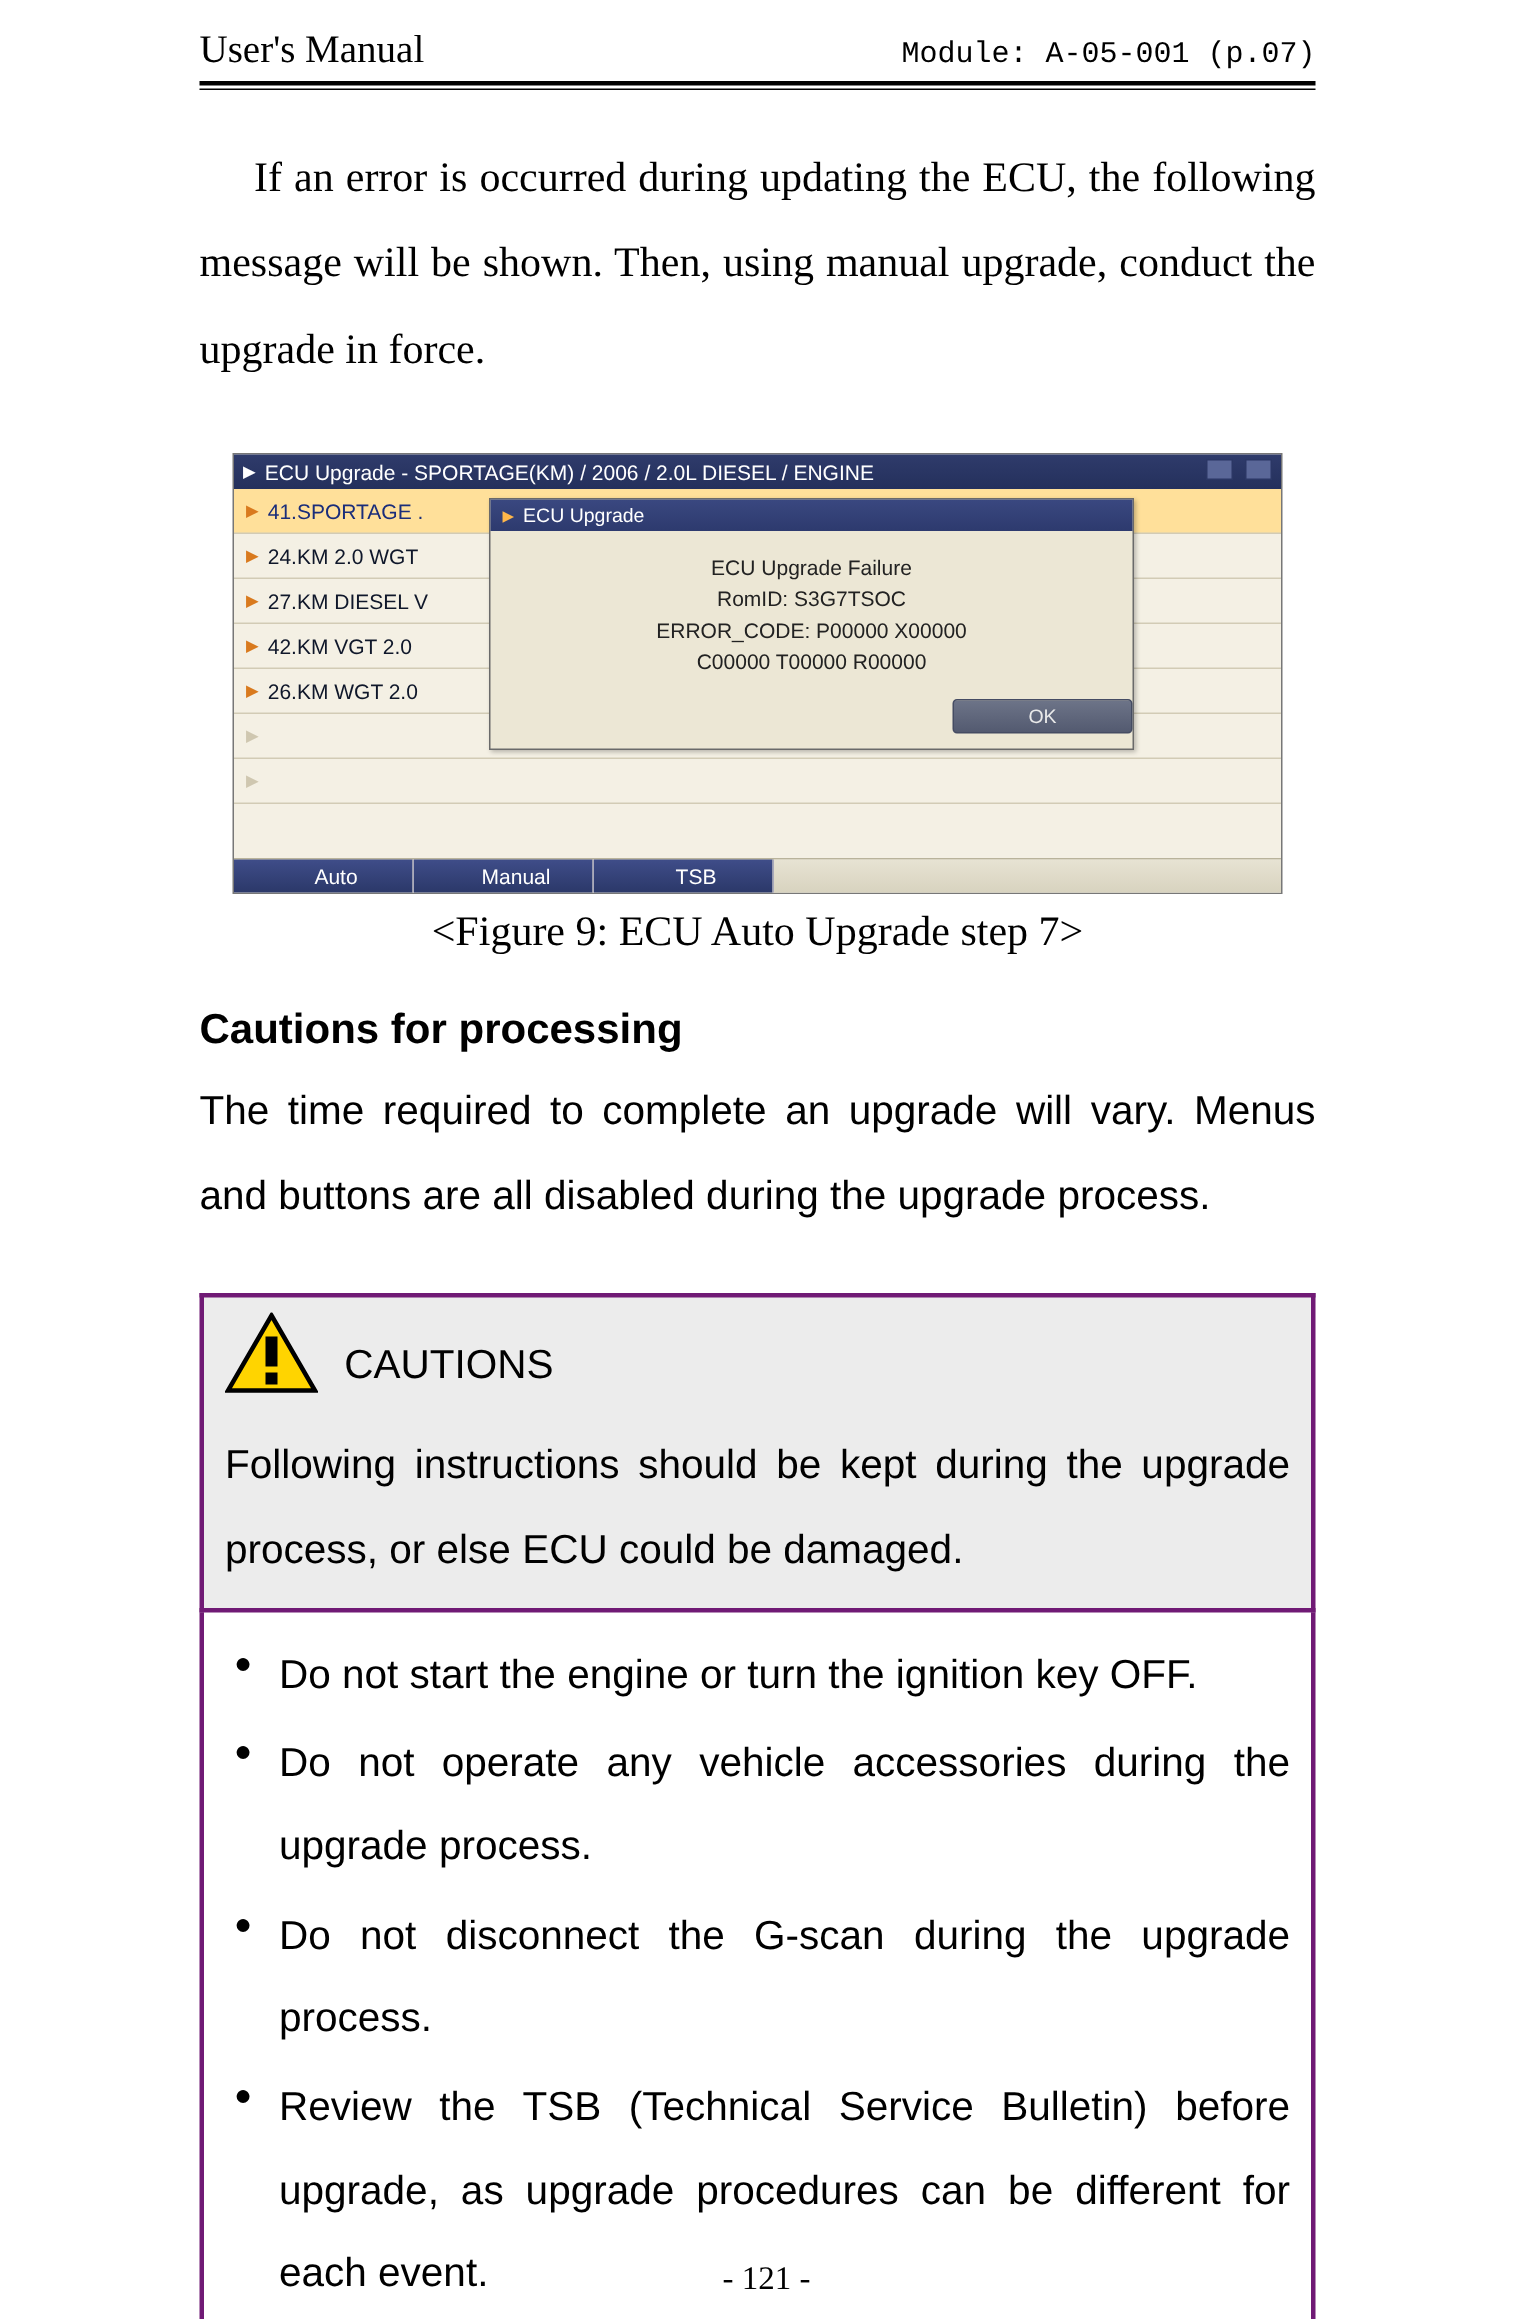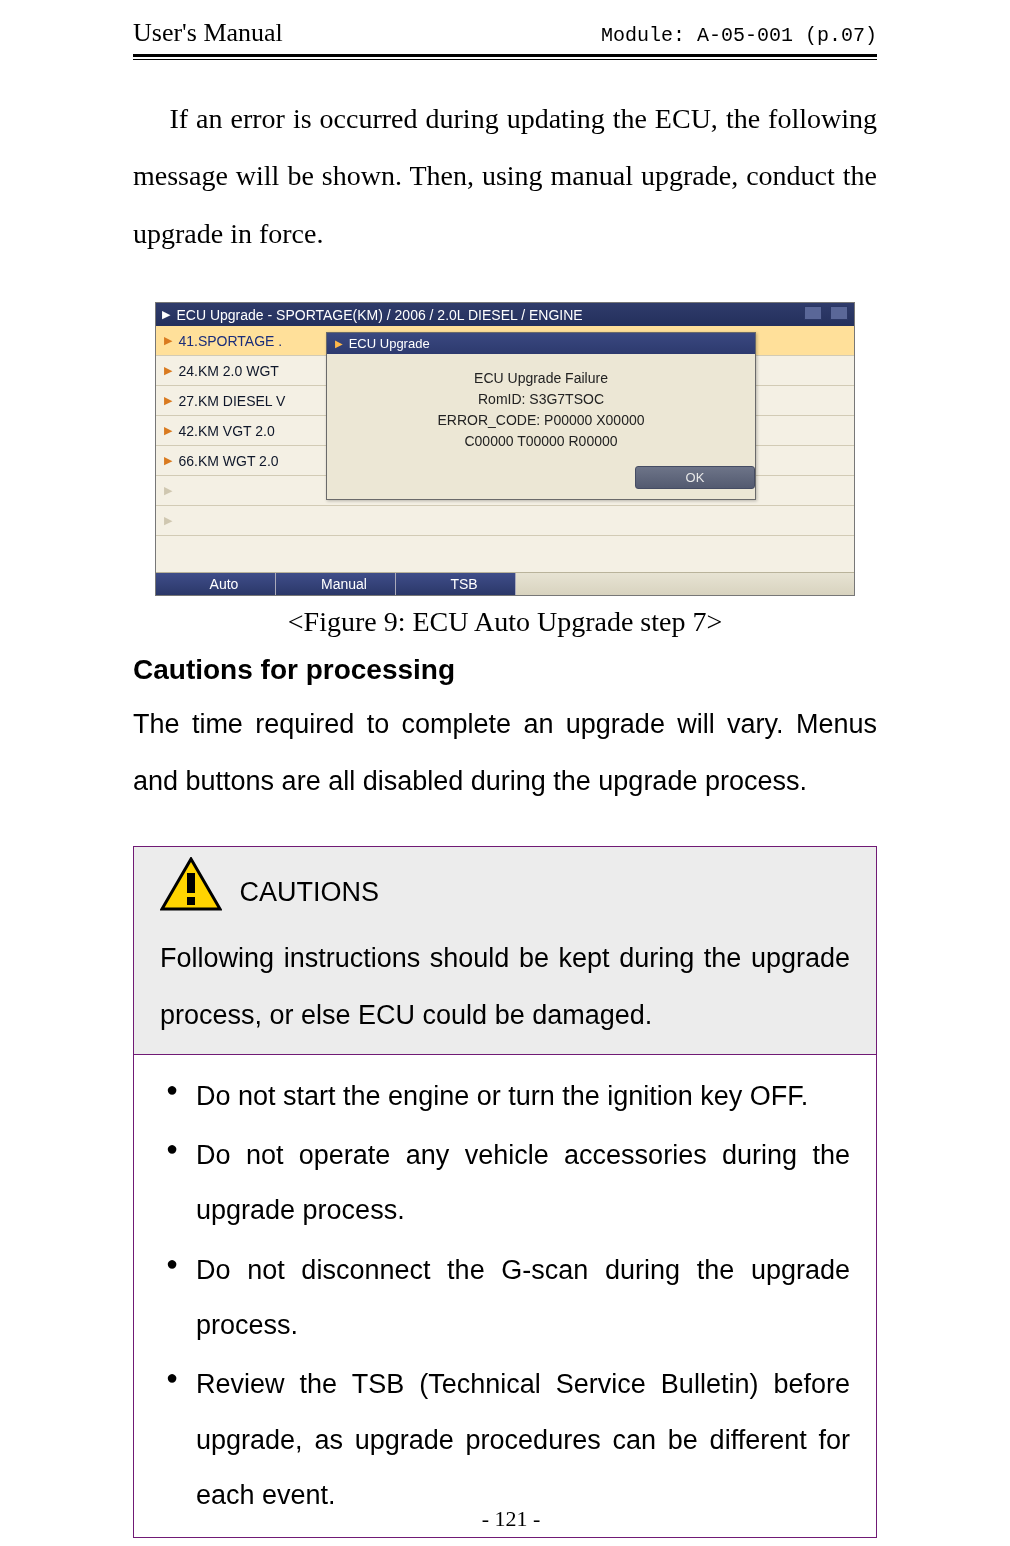--- a/index.html
+++ b/index.html
@@ -141,21 +141,21 @@
     color:#fff;
     border-right: 1px solid #aab;
     padding-left: 17px;
   }
   .sc-tab-fill { flex:1; background: linear-gradient(#e7e3d3,#d8d3bf); }
 
   .figure-caption {
     text-align: center;
     font-family: "Times New Roman", serif;
     font-size: 28px;
-    margin: 8px 0 16px 0;
+    margin: 8px 0 32px 0;
   }
 
   .sec-heading {
     font-family: Arial, sans-serif;
     font-weight: bold;
     font-size: 28px;
     margin: 0 0 10px 0;
   }
   .sec-paragraph {
     font-family: Arial, sans-serif;
@@ -164,21 +164,21 @@
     text-align: justify;
     margin: 0 0 36px 0;
   }
 
   .caution-table {
     width: 100%;
     border-collapse: collapse;
     font-family: Arial, sans-serif;
     font-size: 27px;
   }
-  .caution-table td { border: 1px solid #701a75; padding: 10px 26px; }
+  .caution-table td { border: 3px solid #701a75; padding: 10px 14px; }
   .caution-top {
     background: #ececec;
     line-height: 2.1;
     text-align: justify;
   }
   .warn-icon {
     display: inline-block;
     vertical-align: middle;
     margin-right: 10px;
   }
@@ -247,21 +247,21 @@
         <div class="sc-row sc-row-plain">
           <span class="tri">▶</span>
           <span>27.KM DIESEL V</span>
         </div>
         <div class="sc-row sc-row-plain">
           <span class="tri">▶</span>
           <span>42.KM VGT 2.0</span>
         </div>
         <div class="sc-row sc-row-plain">
           <span class="tri">▶</span>
-          <span>66.KM WGT 2.0</span>
+          <span>26.KM WGT 2.0</span>
         </div>
         <div class="sc-row sc-row-empty">
           <span class="tri">▶</span>
             <span>.</span>
         </div>
         <div class="sc-row sc-row-empty">
           <span class="tri">▶</span>
             <span>.</span>
         </div>
       </div>

